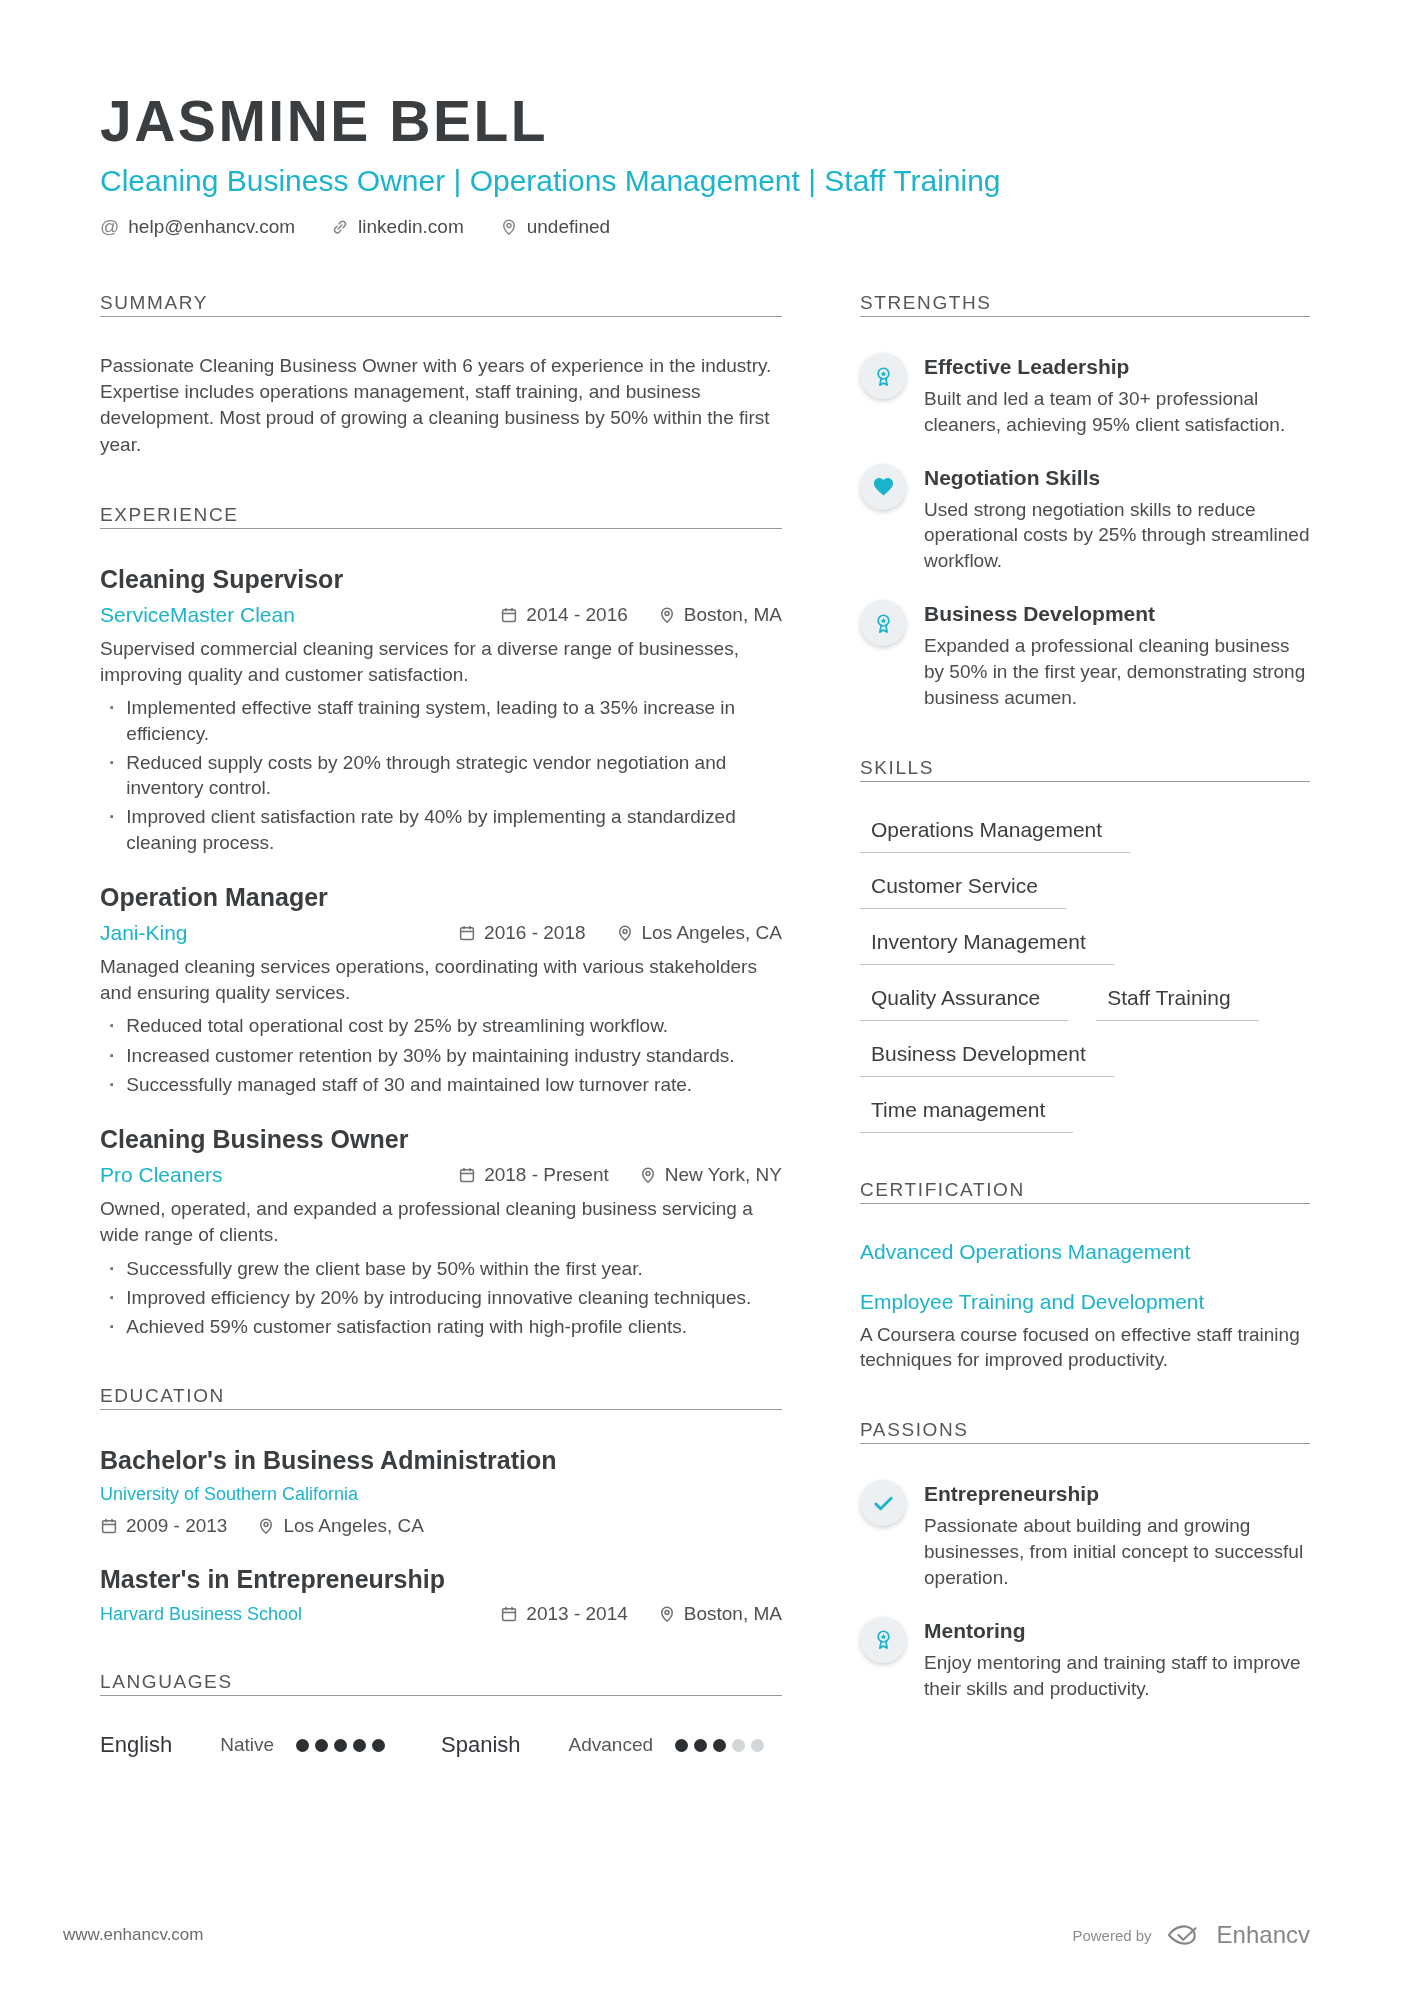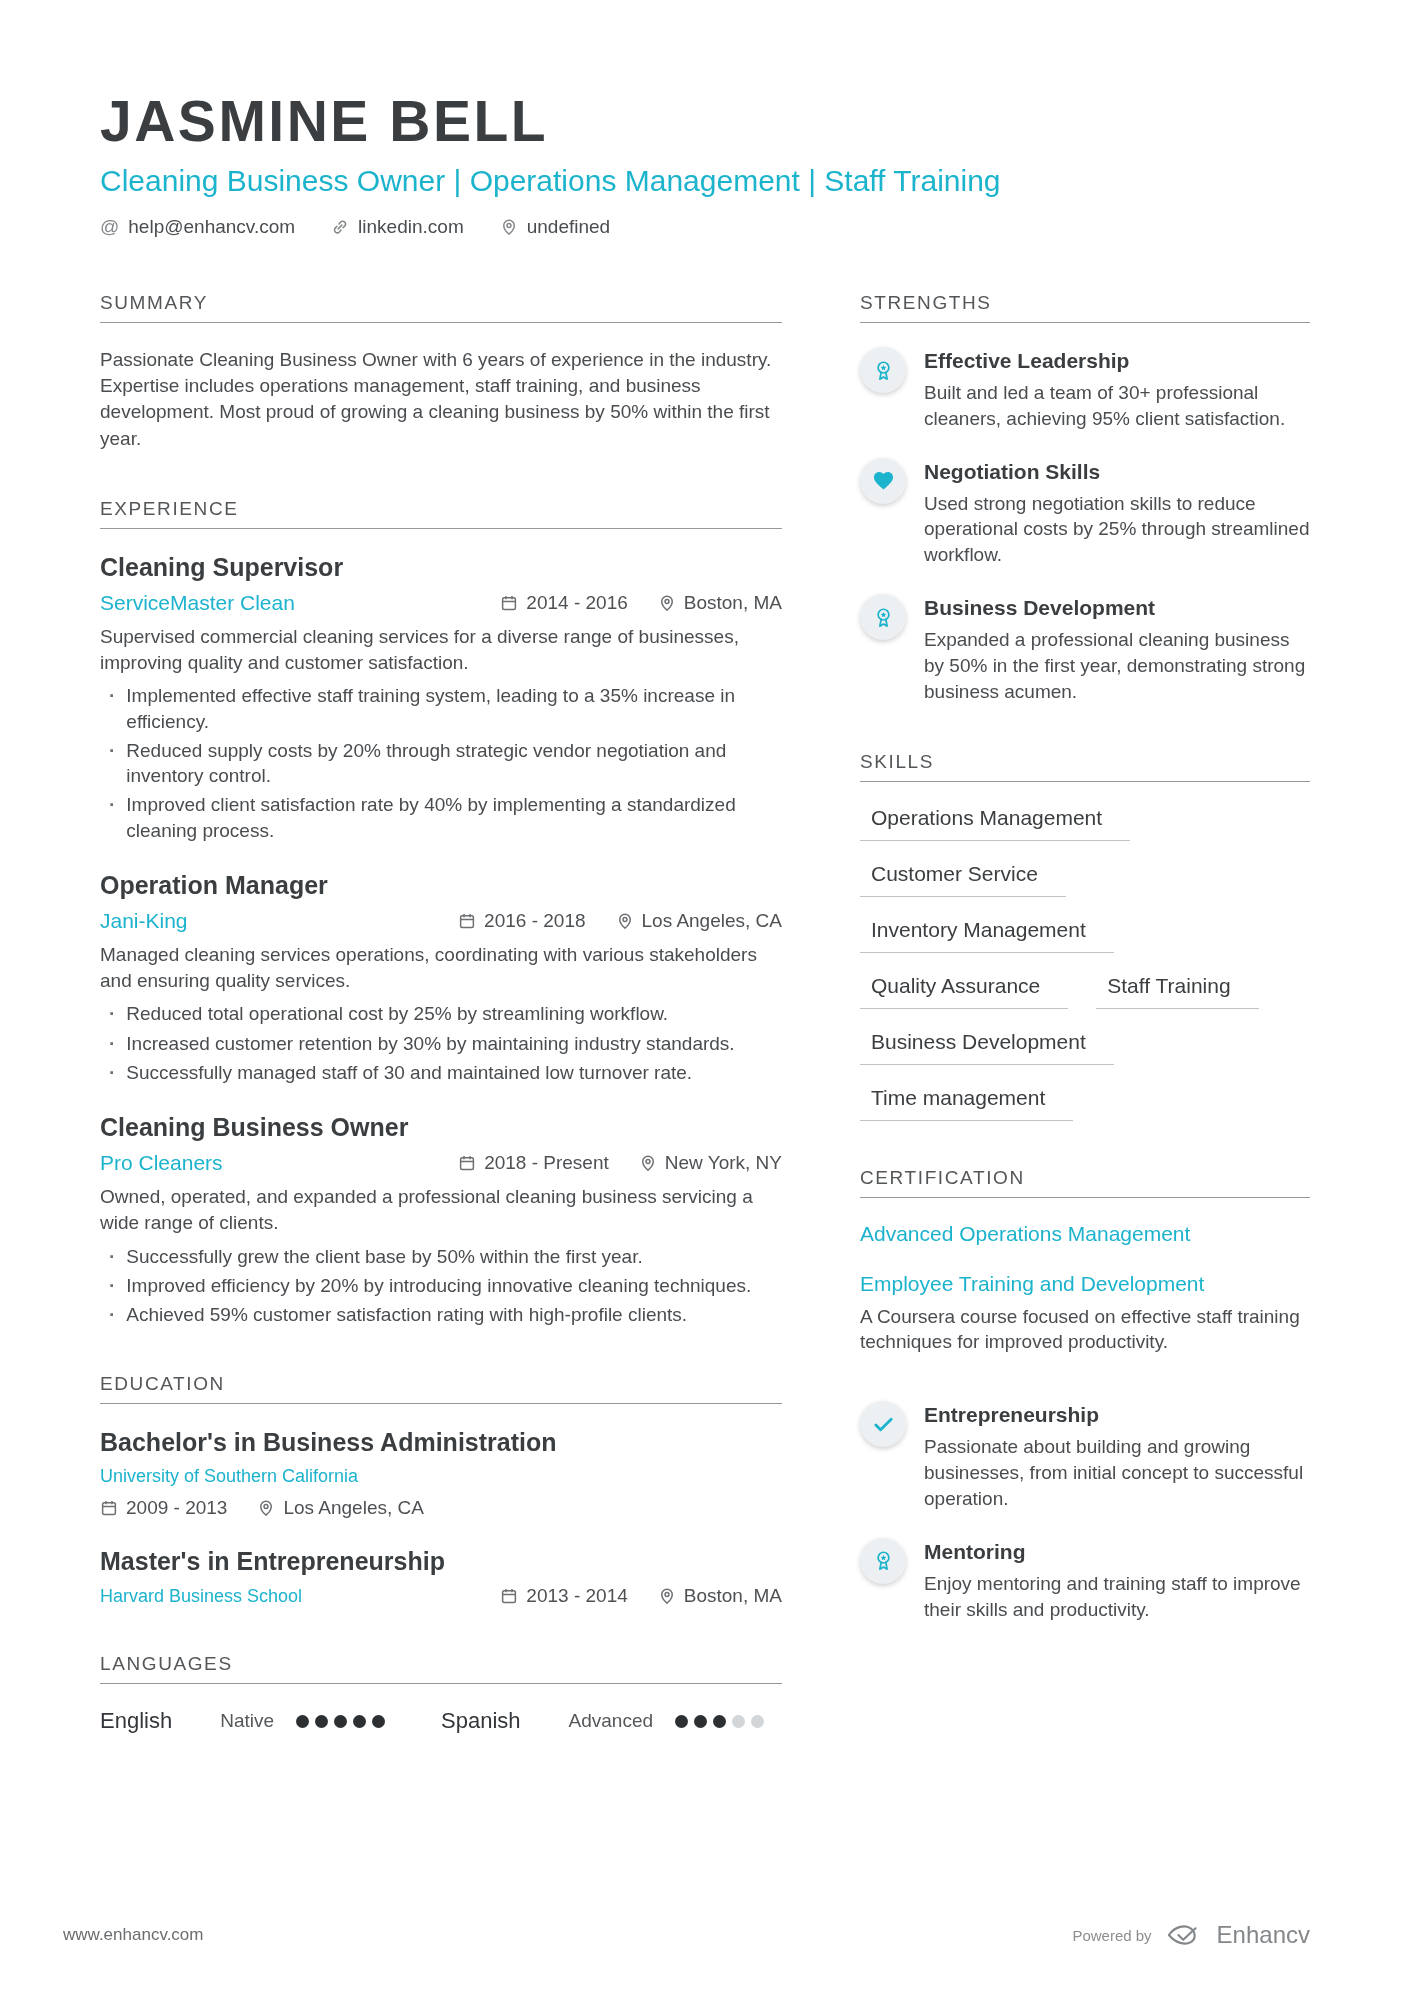--- a/index.html
+++ b/index.html
@@ -46,23 +46,23 @@
   
   .columns { display:flex; gap:78px; margin-top:54px; }
   .col-left { width:682px; flex-shrink:0; }
   .col-right { flex:1; }
 
   .section { margin-bottom:46px; }
   .sec-head {
     font-size: 19px;
     letter-spacing: 1.6px;
     color: #54575a;
-    padding-bottom: 8px;
+    padding-bottom: 2px;
     border-bottom: 1px solid #96999b;
-    margin-bottom: 24px;
+    margin-bottom: 36px;
     font-weight: 400;
   }
 
   
   .body-text { font-size:19px; line-height:1.38; color:#4a4d50; }
 
   .job { margin-bottom:28px; }
   .job-title { font-size:25px; font-weight:700; color:var(--heading-color,#3b3e40); margin-bottom:9px; }
   .job-row { display:flex; align-items:center; margin-bottom:9px; }
   .company { color:var(--accent,#1cb3cd); font-size:21px; flex:1; }
@@ -428,20 +428,21 @@
         <div class="cert">
           <div class="cert-title">Advanced Operations Management</div>
         </div>
         <div class="cert">
           <div class="cert-title">Employee Training and Development</div>
           <div class="item-text">A Coursera course focused on effective staff training techniques for improved productivity.</div>
         </div>
       </div>
 
       <div class="section">
+        <div class="sec-head">PASSIONS</div>
 
         <div class="icon-item">
           <div class="icircle">
             <svg viewBox="0 0 24 24" fill="none" stroke="currentColor" stroke-width="3" stroke-linecap="round" stroke-linejoin="round">
                 <path d="M4 12.5l5 5L20 6.5"></path>
               </svg>
           </div>
           <div class="icon-item-body">
             <div class="item-title">Entrepreneurship</div>
             <div class="item-text">Passionate about building and growing businesses, from initial concept to successful operation.</div>

